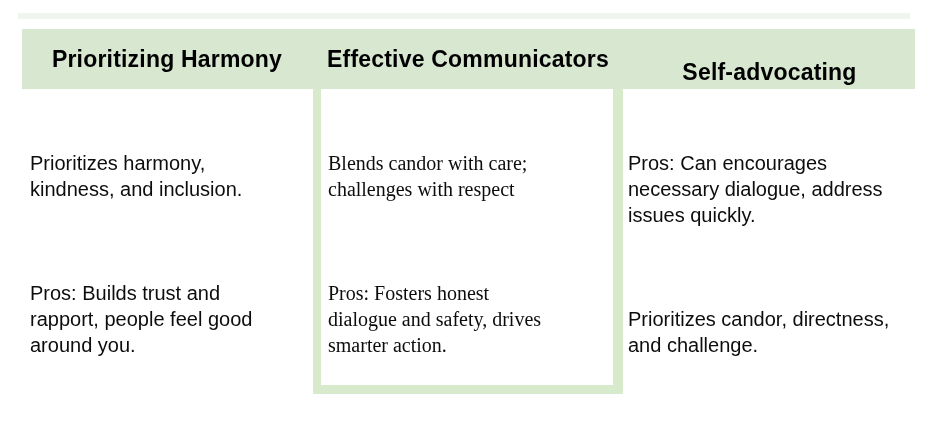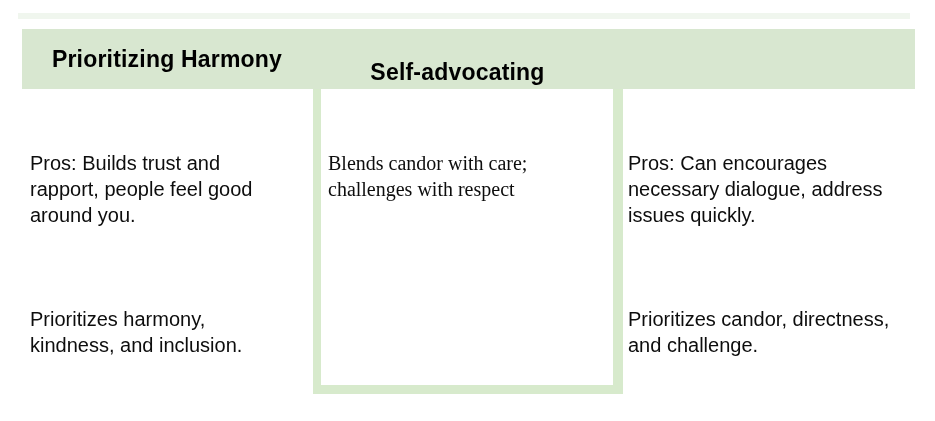--- a/index.html
+++ b/index.html
@@ -91,36 +91,40 @@
 </style>
 </head>
 <body>
 
 <div class="canvas">
 
   <div class="top-strip"></div>
 
   <div class="header-band">
     <div class="hcell c1">Prioritizing Harmony</div>
+    <div class="hcell c2">Effective Communicators</div>
     <div class="hcell c3">Self-advocating</div>
   </div>
 
   <div class="col-text left">
+    <p>Prioritizes harmony,
+kindness, and inclusion.</p>
     <p>Pros: Builds trust and
 rapport, people feel good
 around you.</p>
-    <p>Prioritizes harmony,
-kindness, and inclusion.</p>
     
   </div>
 
   <div class="highlight-frame">
     <div class="highlight-inner inner-text">
       <p>Blends candor with care;
 challenges with respect</p>
+      <p>Pros: Fosters honest
+dialogue and safety, drives
+smarter action.</p>
       
     </div>
   </div>
 
   <div class="col-text right">
     <p>Pros: Can encourages
 necessary dialogue, address
 issues quickly.</p>
     <p>Prioritizes candor, directness,
 and challenge.</p>

